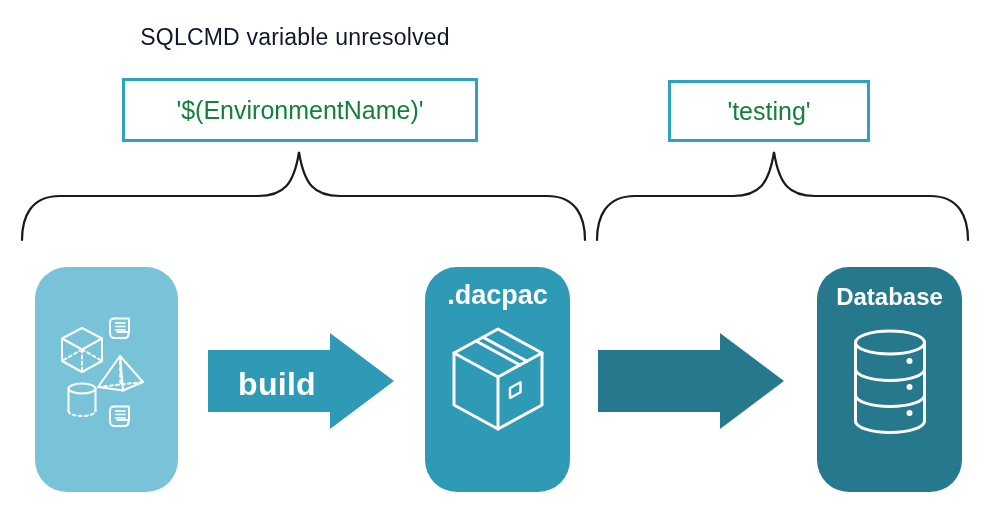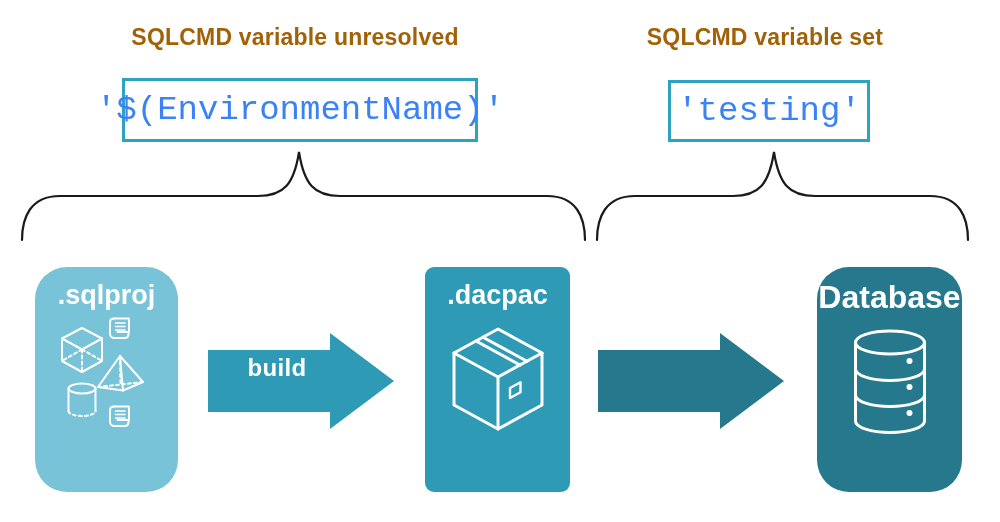--- a/index.html
+++ b/index.html
@@ -2,86 +2,84 @@
 <html><head>
 <meta charset="utf-8">
 <style>
   html,body{margin:0;padding:0;background:#fff;}
   .canvas{
     position:relative;width:1000px;height:522px;background:#fff;overflow:hidden;
     font-family:"Liberation Sans",sans-serif;
   }
   .heading{
     position:absolute;top:22px;height:30px;line-height:30px;
-    font-size:23px;font-weight:bold;color:#a16207;text-align:center;letter-spacing:.2px;
+    font-size:23px;font-weight:normal;color:#0f172a;text-align:center;letter-spacing:.2px;
   }
   .heading.left{left:95px;width:400px;}
   .heading.right{left:565px;width:400px;}
   .codebox{
     position:absolute;background:#fff;border:3px solid #2fa2c1;
     display:flex;align-items:center;justify-content:center;
   }
   .codebox.left{left:122px;top:78px;width:350px;height:58px;}
   .codebox.right{left:668px;top:80px;width:196px;height:56px;text-align:center;}
   .code{
-    font-family:Liberation Mono, monospace;font-size:34px;color:#3b82f6;white-space:pre;
+    font-family:Liberation Sans, sans-serif;font-size:25px;color:#15803d;white-space:pre;
   }
   .braces{position:absolute;left:0;top:144px;width:1000px;height:100px;}
   .card{
     position:absolute;top:267px;height:225px;border-radius:32px;
   }
   .card.sqlproj{left:35px;width:143px;background:#79c3d8;}
-  .card.dacpac{left:425px;width:145px;background:#2f9ab5;border-radius:9px;}
+  .card.dacpac{left:425px;width:145px;background:#2f9ab5;}
   .card.database{left:817px;width:145px;background:#26798d;}
   .card-title{
     margin-top:14px;text-align:center;color:#fff;font-weight:bold;font-size:27px;line-height:28px;
   }
-  .card.database .card-title{font-size:32px;margin-top:16px;}
+  .card.database .card-title{font-size:24px;margin-top:16px;}
   .card-icon{position:absolute;left:50%;transform:translateX(-50%);}
   .sqlproj-icons{top:50px;}
   .package-icon-svg{top:58px;}
   .database-icon-svg{top:62px;}
   .arrow{position:absolute;top:333px;width:186px;height:96px;}
   .arrow.build{left:208px;}
   .arrow.deploy{left:598px;}
   .arrow svg{position:absolute;left:0;top:0;}
   .arrow-label{
-    position:absolute;left:4px;top:7px;width:130px;height:56px;
+    position:absolute;left:4px;top:23px;width:130px;height:56px;
     display:flex;align-items:center;justify-content:center;
-    color:#fff;font-weight:bold;font-size:24px;letter-spacing:.3px;
+    color:#fff;font-weight:bold;font-size:32px;letter-spacing:.3px;
   }
   .icon-stroke{fill:none;stroke:#fff;stroke-width:2;stroke-linecap:round;stroke-linejoin:round;}
   .icon-stroke-thick{fill:none;stroke:#fff;stroke-width:3;stroke-linecap:round;stroke-linejoin:round;}
   .dashed{stroke-dasharray:3 3;}
   .brace-path{fill:none;stroke:#1a1a1a;stroke-width:2.2;stroke-linecap:round;}
 </style>
 </head>
 <body>
 
 <div class="canvas">
 
   <div class="heading left">SQLCMD variable unresolved</div>
-  <div class="heading right">SQLCMD variable set</div>
 
   <div class="codebox left">
     <span class="code">'$(EnvironmentName)'</span>
   </div>
   <div class="codebox right">
     <span class="code">'testing'</span>
   </div>
 
   <svg class="braces" viewBox="0 0 1000 100" aria-hidden="true">
     <path class="brace-path" d="M 22 96 C 22 74, 30 52, 60 52 L 258 52 C 284 52, 294 40, 299 8
          C 304 40, 314 52, 340 52 L 547 52 C 577 52, 585 74, 585 96"></path>
     <path class="brace-path" d="M 597 96 C 597 74, 605 52, 635 52 L 733 52 C 759 52, 769 40, 774 8
          C 779 40, 789 52, 815 52 L 930 52 C 960 52, 968 74, 968 96"></path>
   </svg>
 
   <div class="card sqlproj">
-    <div class="card-title">.sqlproj</div>
     <svg class="card-icon sqlproj-icons" width="92" height="118" viewBox="0 0 92 118" aria-hidden="true">
 
       <g transform="translate(0,11)">
         <path class="icon-stroke" d="M21 0 L41 10.5 L41 33 L21 44 L1 33 L1 10.5 Z"></path>
         <path class="icon-stroke" d="M1 10.5 L21 21.5 L41 10.5"></path>
         <path class="icon-stroke dashed" d="M21 21.5 L21 44 M21 21.5 L1 33 M21 21.5 L41 33"></path>
       </g>
 
       <g transform="translate(46,0)">
         <path class="icon-stroke" d="M7 1.5 H22 V15"></path>

